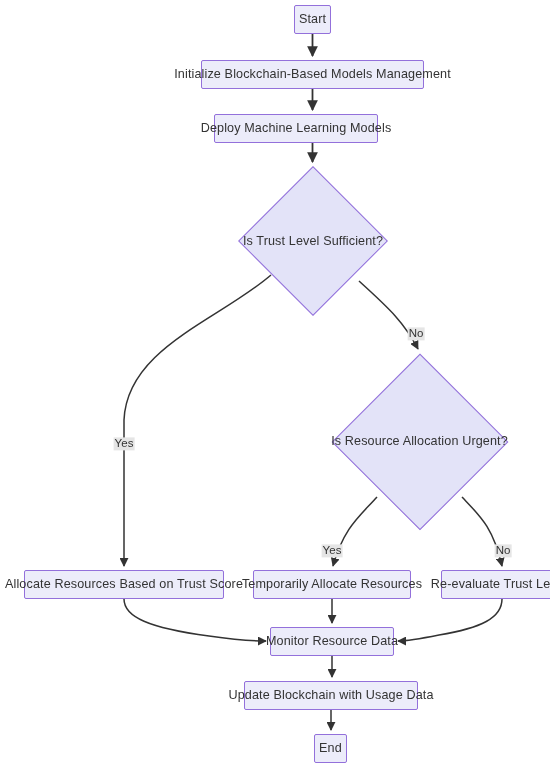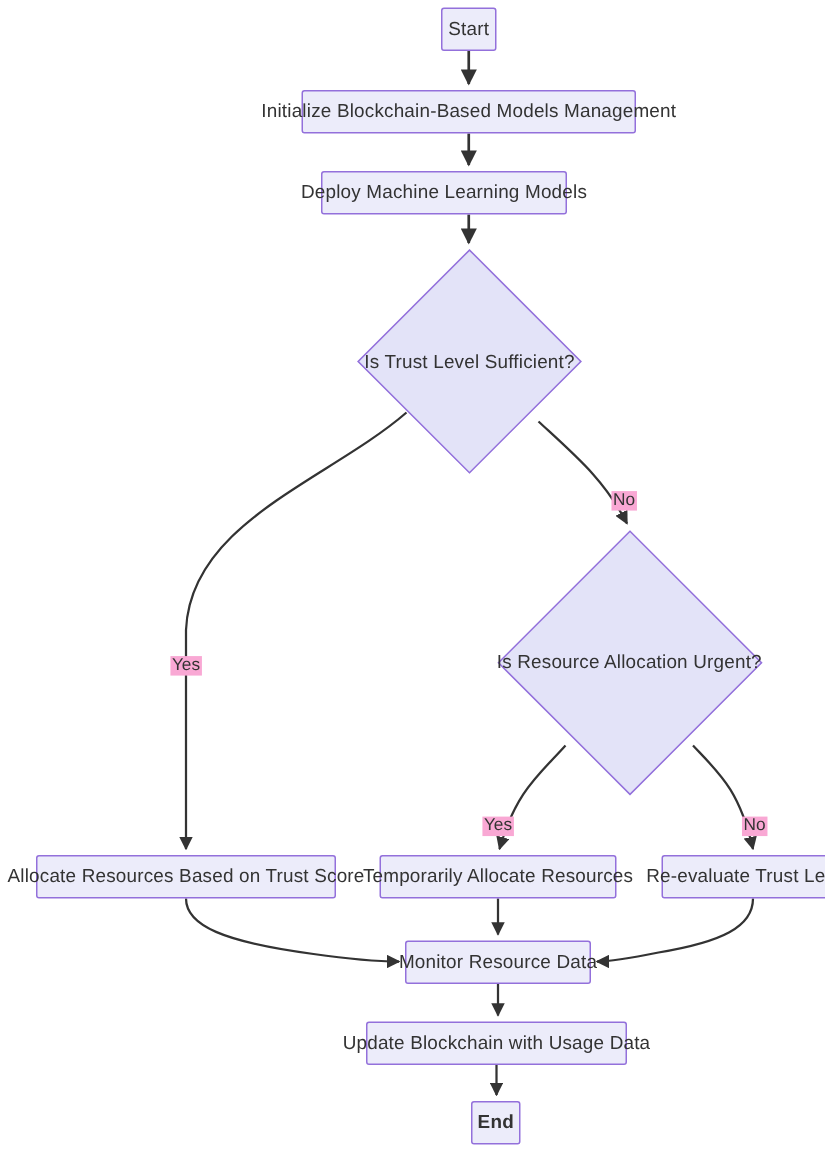--- a/index.html
+++ b/index.html
@@ -60,21 +60,21 @@
     background: #e3e3f8;
     border: 1px solid #9370db;
     box-sizing: border-box;
   }
   .diamond-label {
     position: relative;
     z-index: 2;
   }
   .edge-label {
     position: absolute;
-    background: #f9a8d4;
+    background: #e5e5e5;
     color: #333333;
     font-size: 11.5px;
     line-height: 1.15;
     padding: 0px 1px;
     white-space: nowrap;
     transform: translate(-50%, -50%);
   }
 </style>
 </head>
 <body>
@@ -140,21 +140,21 @@
   </div>
 
   <div class="node node-box" style="left:251px; top:627px; width:124px; height:29px;">
     <span>Monitor Resource Data</span>
   </div>
 
   <div class="node node-box" style="left:225px; top:681px; width:174px; height:29px;">
     <span>Update Blockchain with Usage Data</span>
   </div>
 
-  <div class="node node-box" style="left:295px; top:734px; width:33px; height:29px;font-weight:bold;">
+  <div class="node node-box" style="left:295px; top:734px; width:33px; height:29px;">
     <span>End</span>
   </div>
 
   <span class="edge-label" style="left:105px; top:444px;">Yes</span>
   <span class="edge-label" style="left:397px; top:334px;">No</span>
   <span class="edge-label" style="left:313px; top:551px;">Yes</span>
   <span class="edge-label" style="left:484px; top:551px;">No</span>
 
 </div>
 

